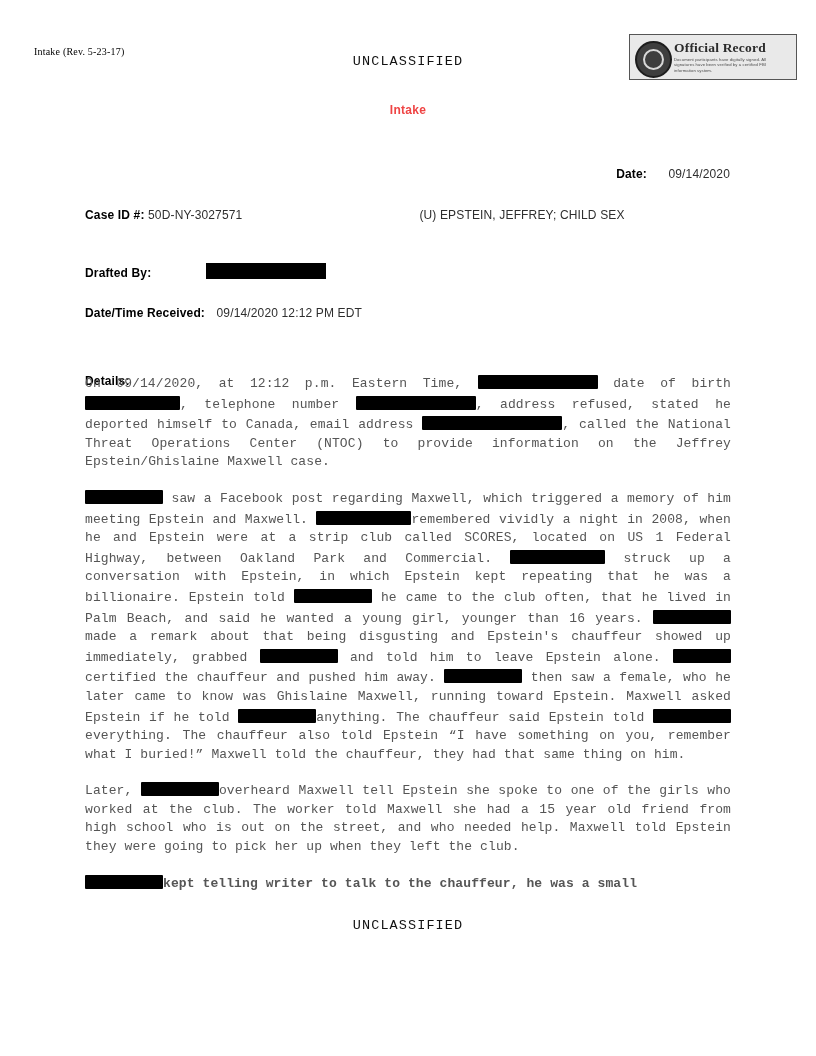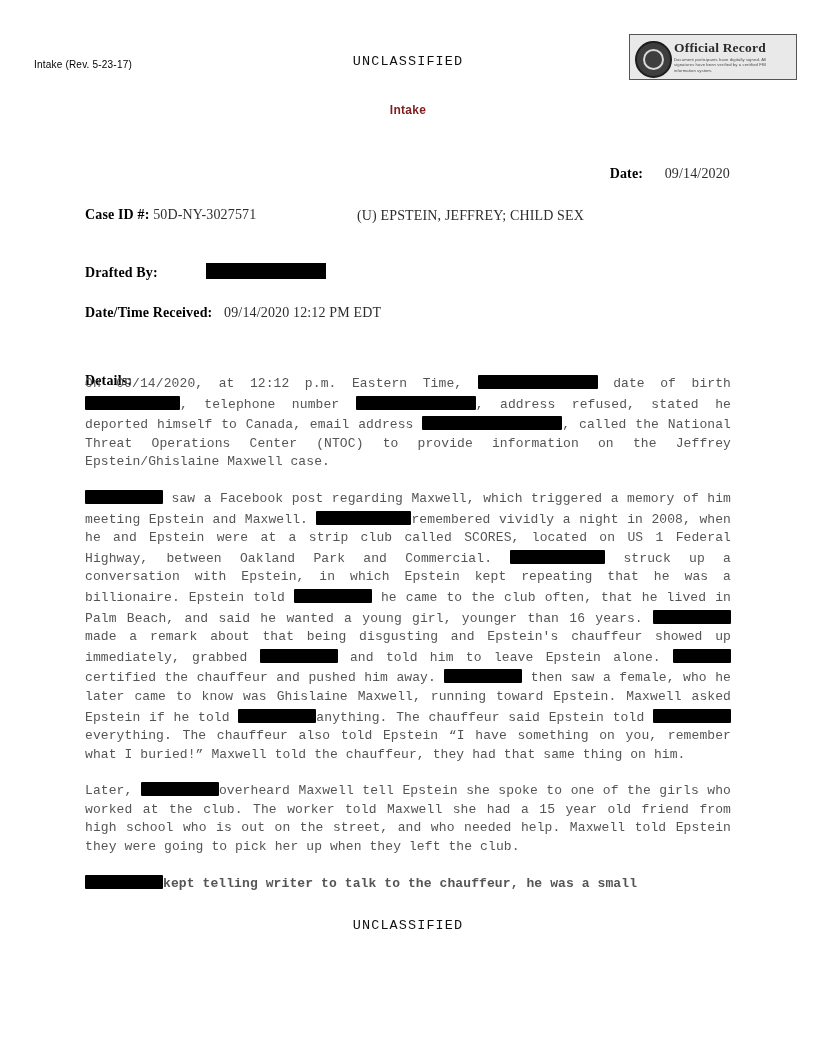--- a/index.html
+++ b/index.html
@@ -21,25 +21,24 @@
     left: 0; top: 0;
     width: 816px;
     height: 1056px;
   }
 
   
   .form-rev {
     position: absolute;
     left: 34px;
     top: 46px;
-    font-family: Liberation Sans, sans-serif;
+    font-family: Liberation Serif, serif;
     font-size: 10px;
     color: #000;
     letter-spacing: 0.2px;
-    margin-top: 13px;
   }
 
   .classification-top {
     position: absolute;
     left: 0;
     top: 54px;
     width: 816px;
     text-align: center;
     font-family: "Liberation Mono", monospace;
     font-size: 13.5px;
@@ -63,21 +62,21 @@
   .form-title {
     position: absolute;
     left: 0;
     top: 103px;
     width: 816px;
     text-align: center;
     font-family: "Liberation Sans", sans-serif;
     font-weight: bold;
     font-size: 12px;
     letter-spacing: 0.3px;
-    color: #7f1d1d;
+    color: #ef4444;
   }
 
   
   .stamp {
     position: absolute;
     left: 629px;
     top: 34px;
     width: 168px;
     height: 46px;
     border: 1px solid #555;
@@ -123,25 +122,26 @@
     width: 104px;
     font-family: "Liberation Sans", sans-serif;
     font-size: 4.2px;
     line-height: 5.4px;
     color: #4a4a4a;
     letter-spacing: 0.1px;
   }
 
   
   .mono {
-    font-family: Liberation Serif, serif;
-    font-size: 14px;
+    font-family: Liberation Sans, sans-serif;
+    font-size: 12px;
     line-height: 18.6px;
     color: #2e2e2e;
     letter-spacing: 0.15px;
+    text-align: center;
   }
   .bold-label {
     font-weight: bold;
     color: #000;
   }
 
   .date-line {
     position: absolute;
     right: 86px;
     top: 165px;

